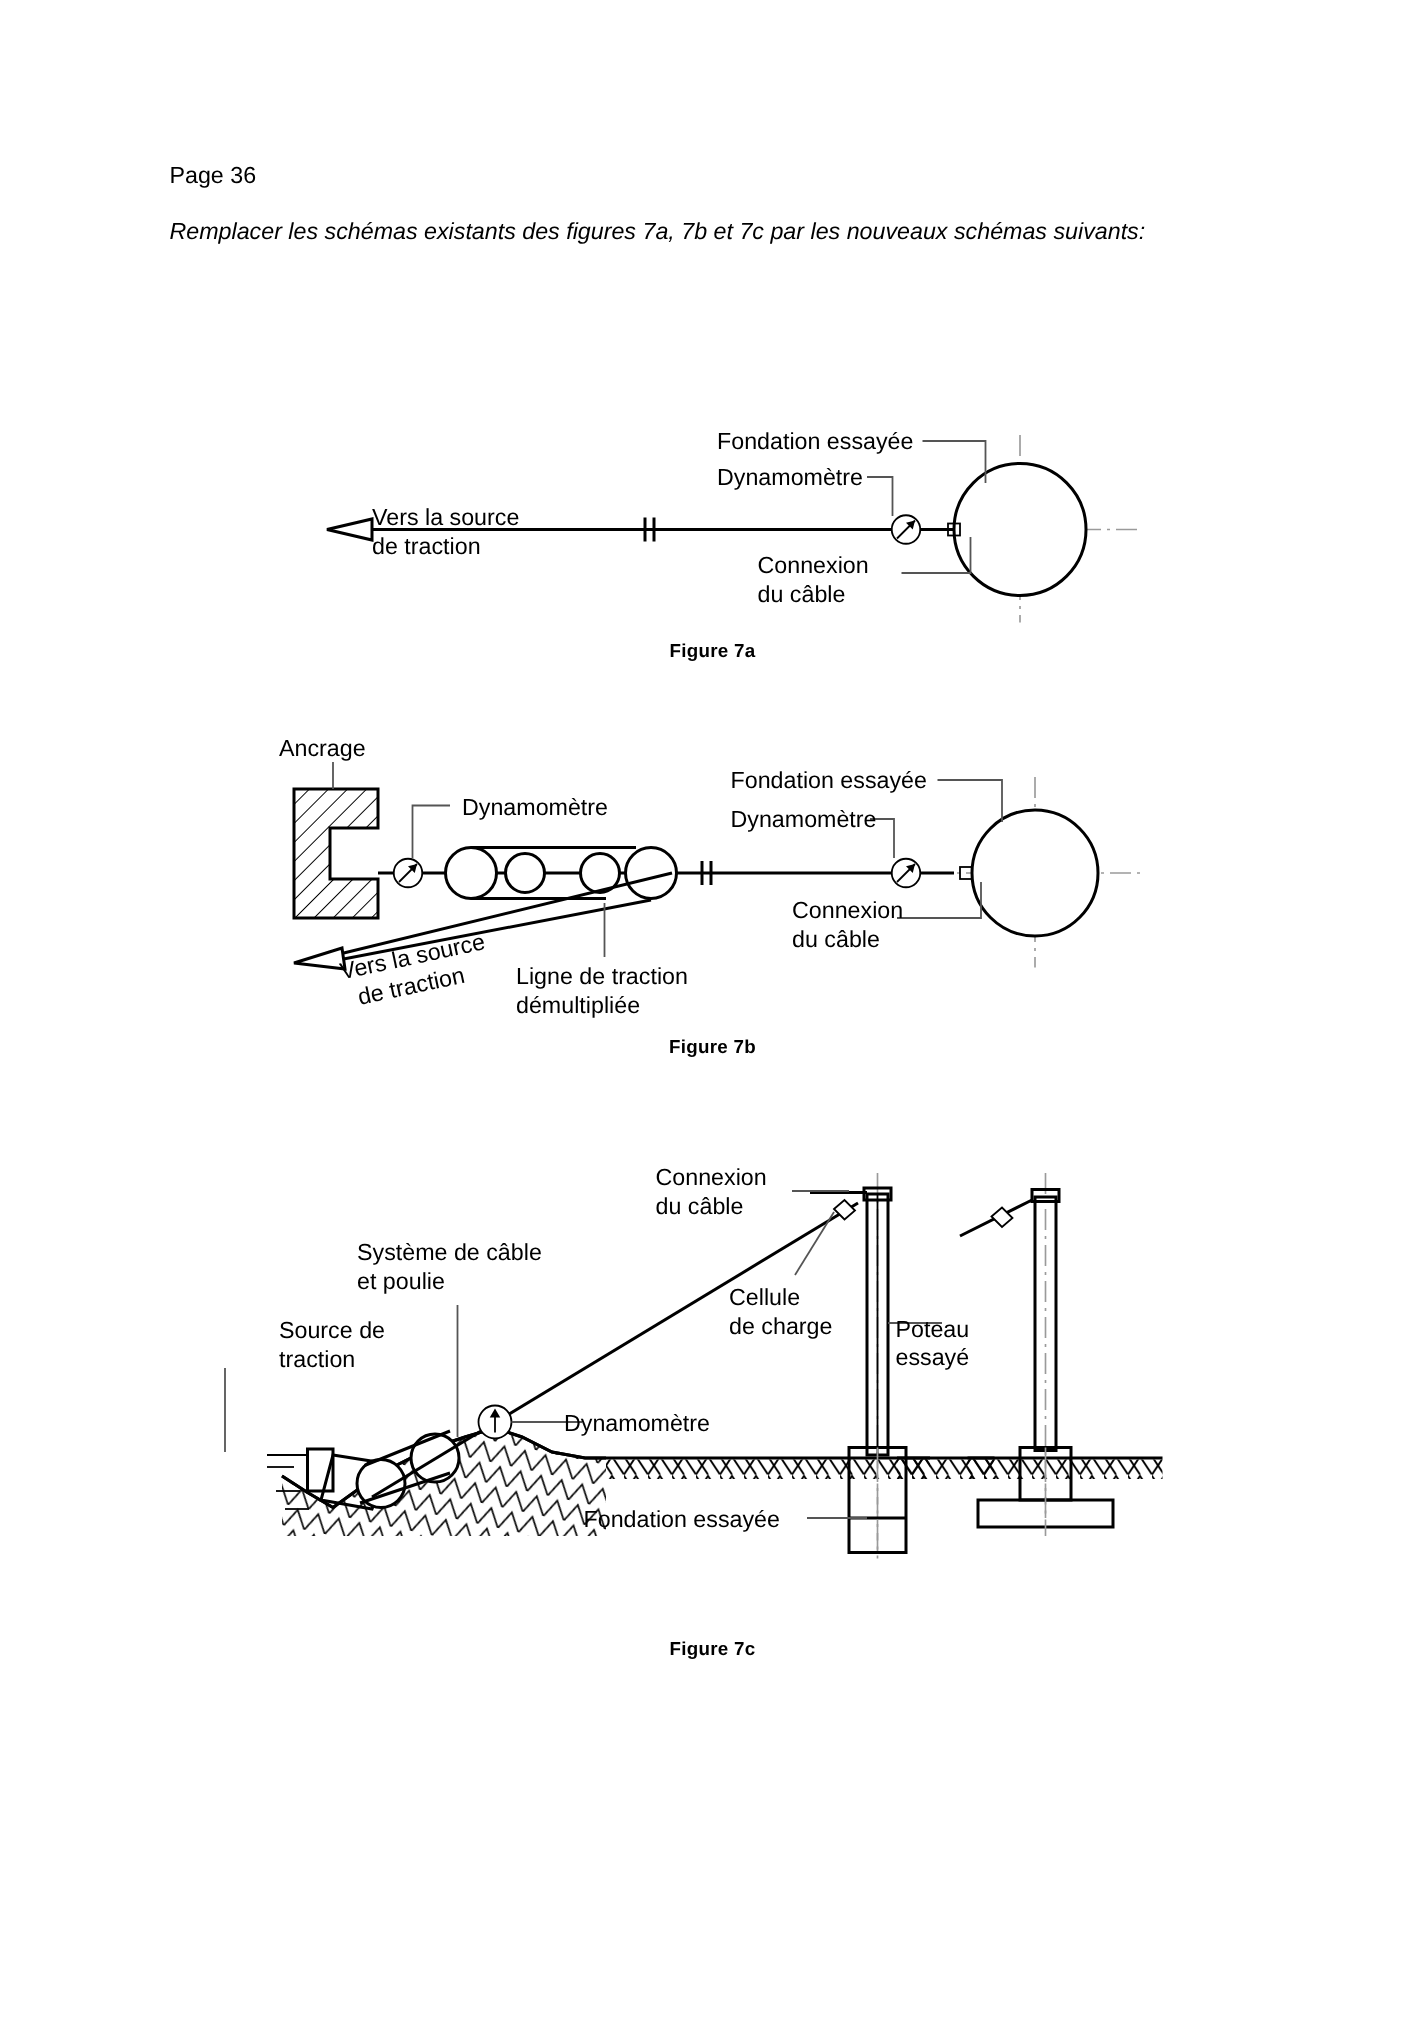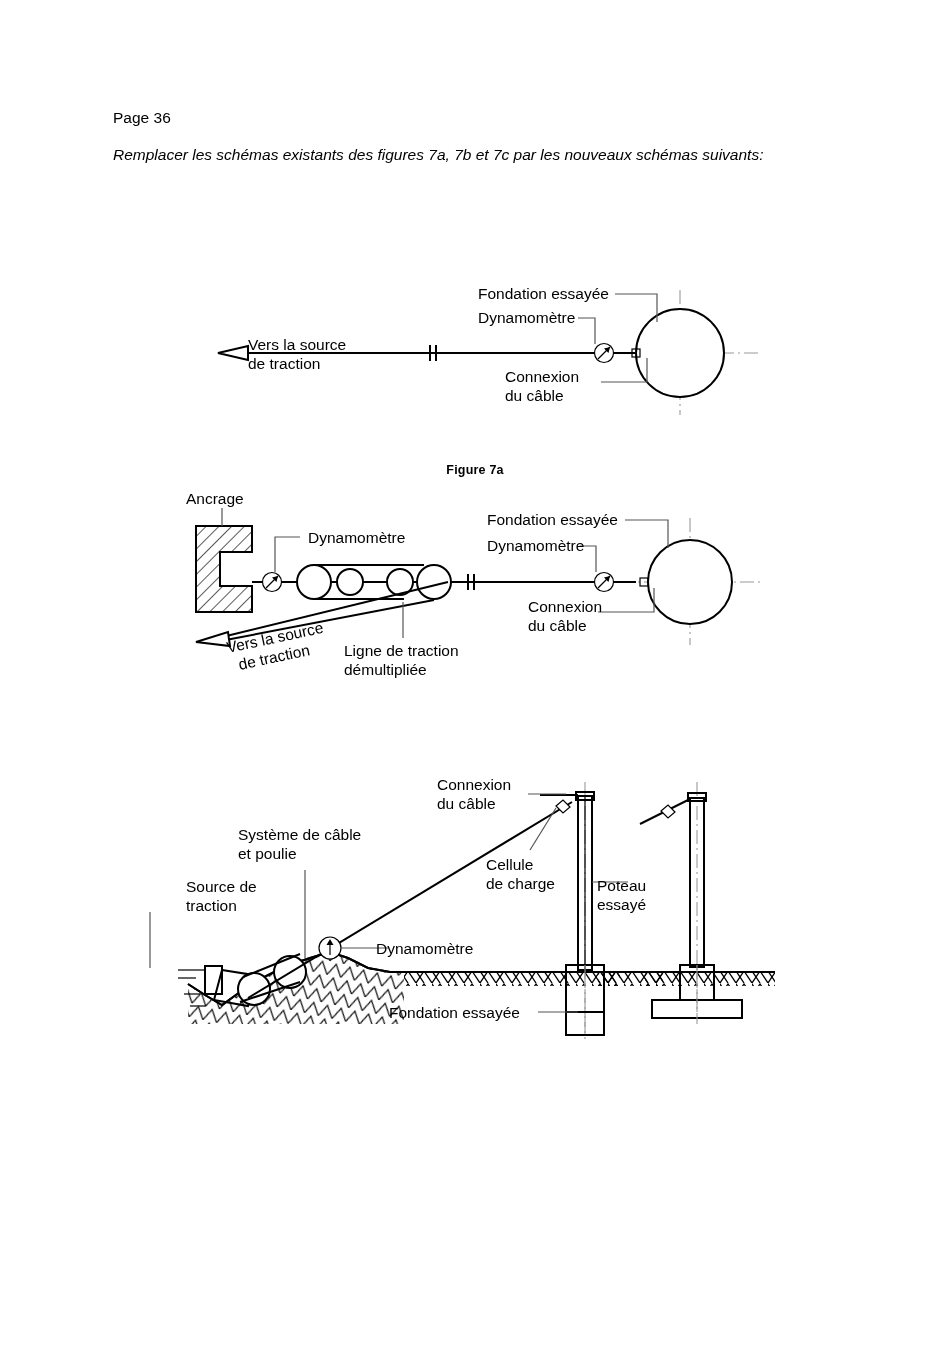--- a/index.html
+++ b/index.html
@@ -114,21 +114,21 @@
       <text class="lbl" x="248" y="80">Vers la source</text>
       <text class="lbl" x="248" y="99">de traction</text>
 
       <text class="lbl" x="478" y="29">Fondation essayée</text>
       <text class="lbl" x="478" y="53">Dynamomètre</text>
 
       <text class="lbl" x="505" y="112">Connexion</text>
       <text class="lbl" x="505" y="131">du câble</text>
     </svg>
   </div>
-  <div class="caption" style="top:427px;margin-top:36px;">Figure 7a</div>
+  <div class="caption" style="top:427px;">Figure 7a</div>
 
   <div class="fig-wrap" style="top:490px;">
     <svg width="950" height="210" viewBox="0 0 950 210">
       <defs>
         <pattern id="hatch45" width="9" height="9" patternTransform="rotate(45)" patternUnits="userSpaceOnUse">
           <line x1="0" y1="0" x2="0" y2="9" stroke="#000000" stroke-width="1.3"></line>
         </pattern>
       </defs>
 
       <line class="center-line" x1="620" y1="92" x2="760" y2="92"></line>
@@ -186,20 +186,21 @@
 
       <text class="lbl" x="344" y="166">Ligne de traction</text>
       <text class="lbl" x="344" y="185">démultipliée</text>
 
       <text class="lbl" x="487" y="35">Fondation essayée</text>
       <text class="lbl" x="487" y="61">Dynamomètre</text>
       <text class="lbl" x="528" y="122">Connexion</text>
       <text class="lbl" x="528" y="141">du câble</text>
     </svg>
   </div>
+  <div class="caption" style="top:691px;">Figure 7b</div>
 
   <div class="fig-wrap" style="top:762px;">
     <svg width="950" height="290" viewBox="0 0 950 290">
       <defs>
         <pattern id="groundhatch" width="16" height="13" patternUnits="userSpaceOnUse">
           <path d="M 0 13 L 8 1 L 16 13" fill="none" stroke="#000000" stroke-width="1.3"></path>
           <path d="M -8 13 L 0 1 L 8 13" fill="none" stroke="#000000" stroke-width="1.3"></path>
         </pattern>
         <pattern id="soilhatch" width="14" height="14" patternUnits="userSpaceOnUse" patternTransform="rotate(12)">
           <path d="M 0 14 L 7 2 L 14 14" fill="none" stroke="#000000" stroke-width="1.2"></path>
@@ -287,14 +288,15 @@
       <text class="lbl" x="486" y="108">Cellule</text>
       <text class="lbl" x="486" y="127">de charge</text>
 
       <text class="lbl" x="597" y="129">Poteau</text>
       <text class="lbl" x="597" y="148">essayé</text>
 
       <text class="lbl" x="376" y="192">Dynamomètre</text>
       <text class="lbl" x="389" y="256">Fondation essayée</text>
     </svg>
   </div>
+  <div class="caption" style="top:1092px;">Figure 7c</div>
 
 </div>
 
 </body></html>

